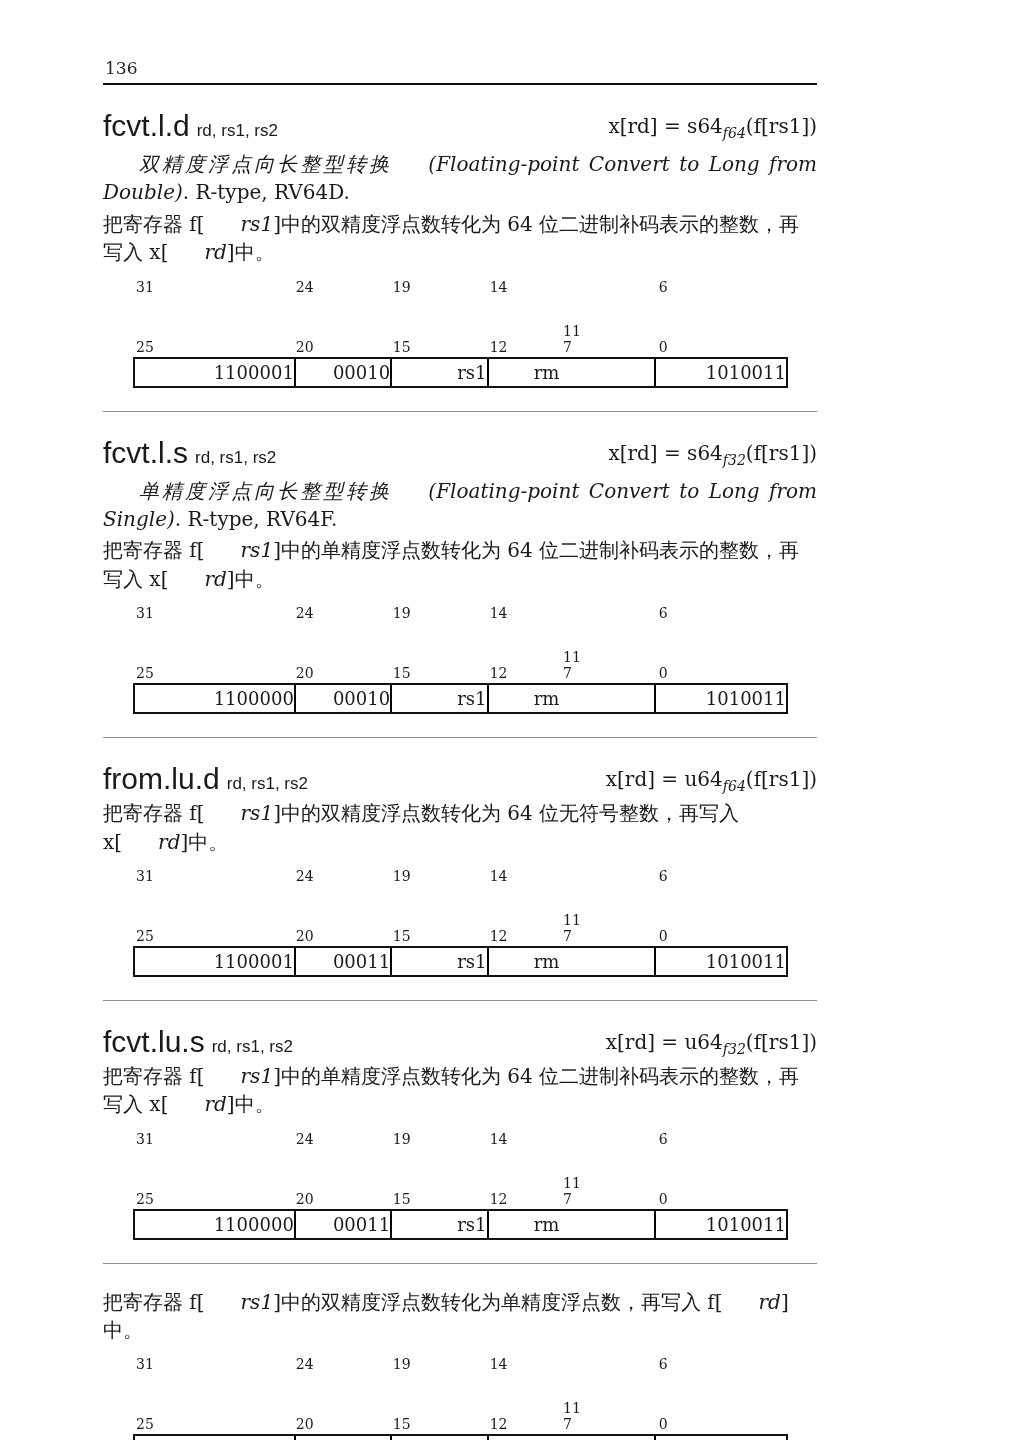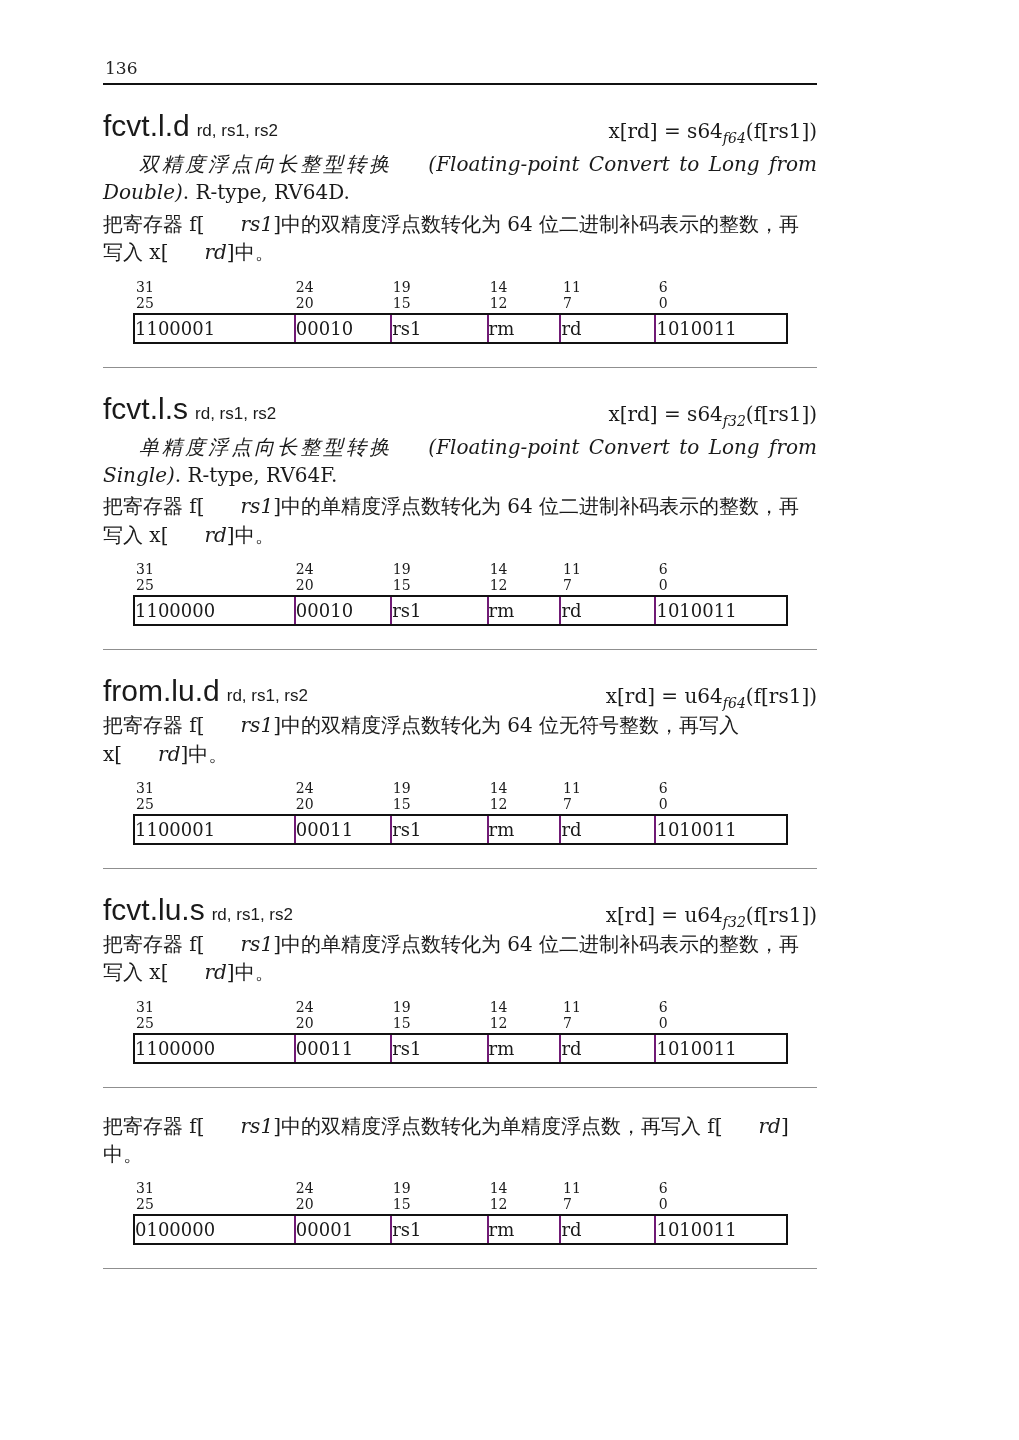--- a/index.html
+++ b/index.html
@@ -19,21 +19,21 @@
     padding-left:2px;
   }
   .top-rule {
     border-bottom:2px solid #111;
     margin-top:5px;
   }
   .inst { margin-top:24px; }
   .head {
     display:flex;
     justify-content:space-between;
-    align-items:flex-end;
+    align-items:center;
     gap:7px;
   }
   .title { white-space:nowrap; }
   .mn {
     font-family:"Liberation Sans", sans-serif;
     font-size:30px;
     letter-spacing:0px;
   }
   .ops {
     font-family:"Liberation Sans", sans-serif;
@@ -72,30 +72,30 @@
     padding:0 3px 2px 3px;
     flex-direction:column;
   }
   .frow {
     display:flex;
     border:2px solid #111;
     height:31px;
   }
   .fc {
     font-size:18px;
-    text-align:left;
+    text-align:right;
     line-height:27px;
     overflow:hidden;
   }
-  .fc + .fc { border-left:2px solid #701a75; }
+  .fc + .fc { border-left:2px solid #000000; }
   .c0 { width:24.4%; }
   .c1 { width:14.8%; }
   .c2 { width:14.8%; }
   .c3 { width:11.2%; }
-  .c4 { width:14.6%; }
+  .c4 { width:14.6%;margin-top:44px; }
   .c5 { width:20.2%; }
   .divider {
     border-bottom:1px solid #8f8f8f;
     margin-top:23px;
   }
 </style>
 </head>
 <body>
 
 <div class="content">

